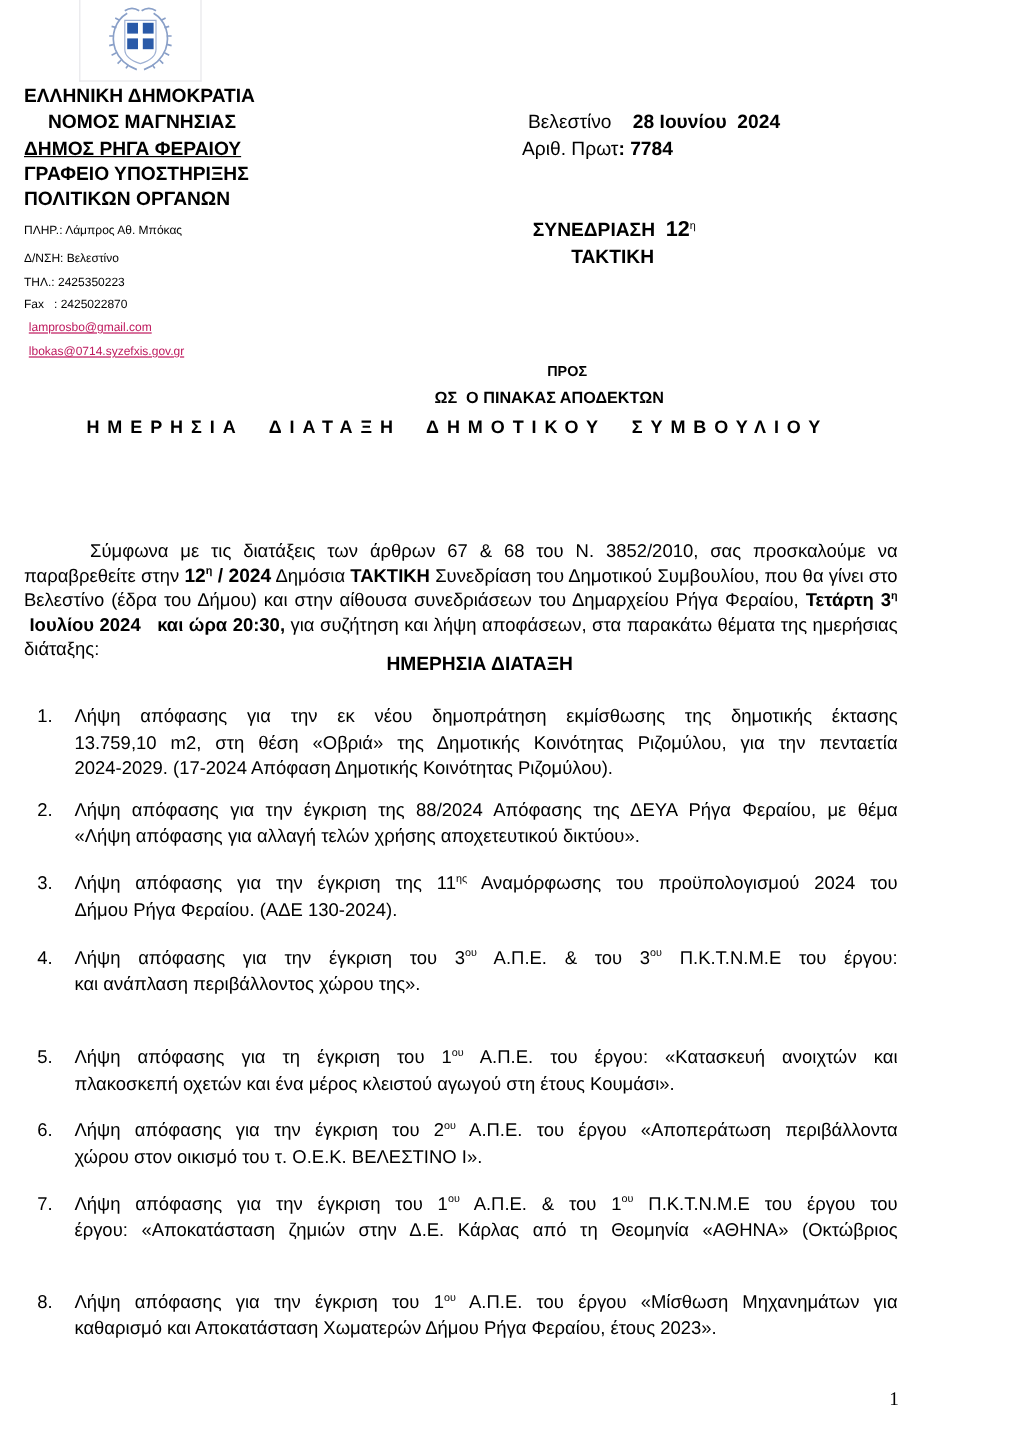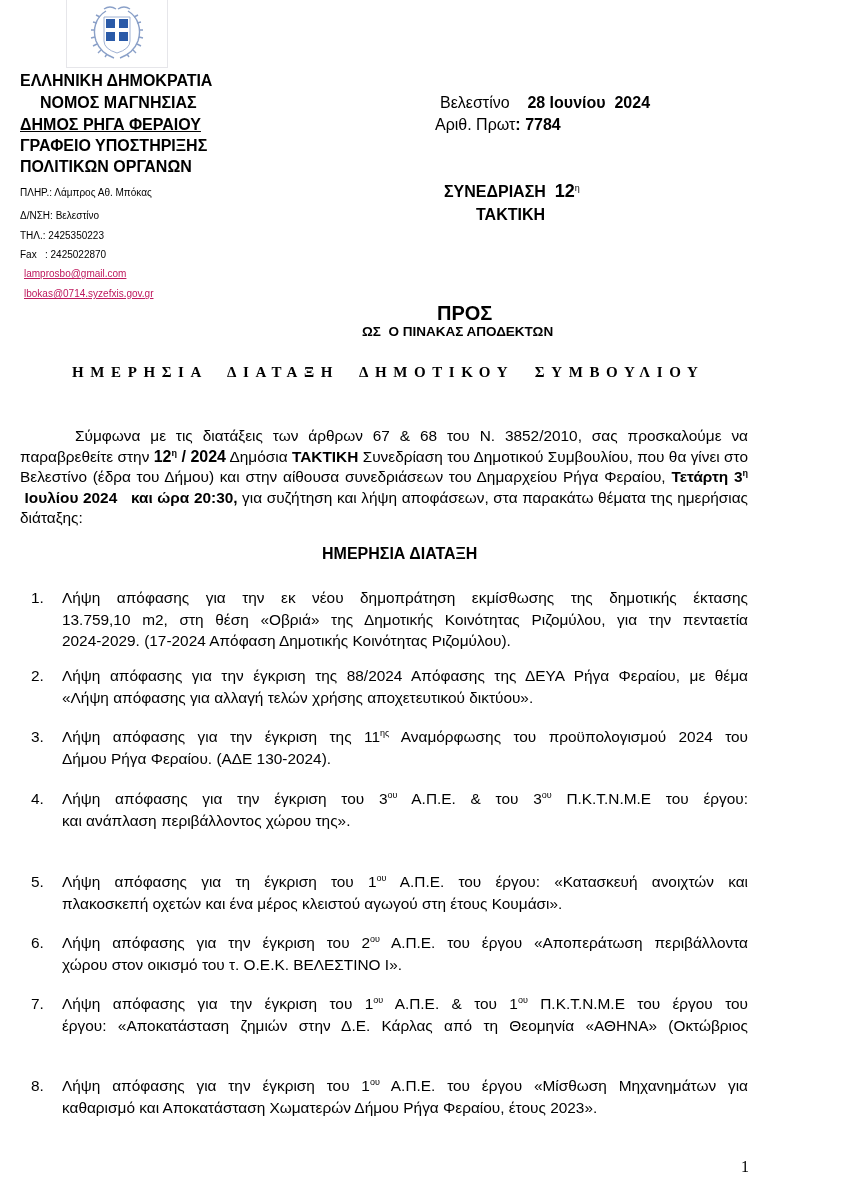--- a/index.html
+++ b/index.html
@@ -17,21 +17,21 @@
   .hdr-left { left: 20px; }
   .underline { text-decoration: underline; }
   .info { font-size: 10px; line-height: 19.5px; left: 20px; }
   .link { color: #be185d; text-decoration: underline; }
   .right-meta { font-size: 16px; line-height: 22px; }
   .b { font-weight: bold; }
   sup { font-size: 9px; vertical-align: super; line-height: 0; }
   .spaced { letter-spacing: 6.6px; font-weight: bold; font-size: 15px; }
   .body-par {
     position: absolute; left: 20px; width: 728px; font-size: 15.4px; line-height: 20.5px;
-    text-align: justify; text-indent: 55px;
+    text-align: justify; text-indent: 55px; margin-top: 24px;
   }
   .item {
     position: absolute; left: 31px; width: 717px; font-size: 15.4px; line-height: 21.5px;
   }
   .item .num { position: absolute; left: 0; top: 0; width: 25px; }
   .item .txt { margin-left: 31px; text-align: justify; }
   .item .txt span.line { display: block; text-align: justify; text-align-last: justify; }
   .item .txt span.line.last { text-align-last: left; }
   .page-num { font-family: "Liberation Serif", serif; font-size: 16px; }
 </style>
@@ -74,24 +74,24 @@
 </div>
 <div class="abs right-meta" style="top:114px; left:435px;">
   <span>Αριθ. Πρωτ</span><span class="b">: 7784</span>
 </div>
 <div class="abs b" style="top:181px; left:444px; font-size:16px;">
   <span>ΣΥΝΕΔΡΙΑΣΗ</span>&nbsp;
   <span style="font-size:18px;">12</span><sup style="font-weight:normal;">η</sup>
 </div>
 <div class="abs b" style="top:206px; left:476px; font-size:16px;">ΤΑΚΤΙΚΗ</div>
 
-<div class="abs b" style="top:302px; left:437px; font-size:20px;">ΠΡΟΣ</div>
+<div class="abs b" style="top:302px; left:456px; font-size:12px;">ΠΡΟΣ</div>
 <div class="abs b" style="top:324px; left:362px; font-size:13.5px; white-space:pre;">ΩΣ  Ο ΠΙΝΑΚΑΣ ΑΠΟΔΕΚΤΩΝ</div>
 
-<div class="abs spaced" style="top:364px; left:72px; white-space:pre;font-family:Liberation Serif, serif;">ΗΜΕΡΗΣΙΑ  ΔΙΑΤΑΞΗ  ΔΗΜΟΤΙΚΟΥ  ΣΥΜΒΟΥΛΙΟΥ</div>
+<div class="abs spaced" style="top:348px; left:72px; white-space:pre;">ΗΜΕΡΗΣΙΑ  ΔΙΑΤΑΞΗ  ΔΗΜΟΤΙΚΟΥ  ΣΥΜΒΟΥΛΙΟΥ</div>
 
 <div class="body-par" style="top:426px;">
   <span>Σύμφωνα με τις διατάξεις των άρθρων 67 &amp;  68 του Ν. 3852/2010, σας προσκαλούμε να παραβρεθείτε στην </span><b style="font-size:16px;"><span>12</span><sup>η</sup><span> / 2024</span></b><span> Δημόσια </span><b>ΤΑΚΤΙΚΗ</b><span> Συνεδρίαση του Δημοτικού Συμβουλίου, που θα γίνει στο Βελεστίνο (έδρα του Δήμου) και στην αίθουσα συνεδριάσεων του Δημαρχείου Ρήγα Φεραίου, </span><b><span>Τετάρτη 3</span><sup>η</sup><span style="white-space:pre;"> Ιουλίου 2024   και ώρα 20:30,</span></b><span>  για συζήτηση και λήψη  αποφάσεων,  στα παρακάτω θέματα της ημερήσιας διάταξης:</span>
 </div>
 
 <div class="abs b" style="top:545px; left:322px; font-size:16px;">ΗΜΕΡΗΣΙΑ ΔΙΑΤΑΞΗ</div>
 
 <div id="agenda">
     <div class="item" style="top: 587px;">
       <span class="num">1.</span>

